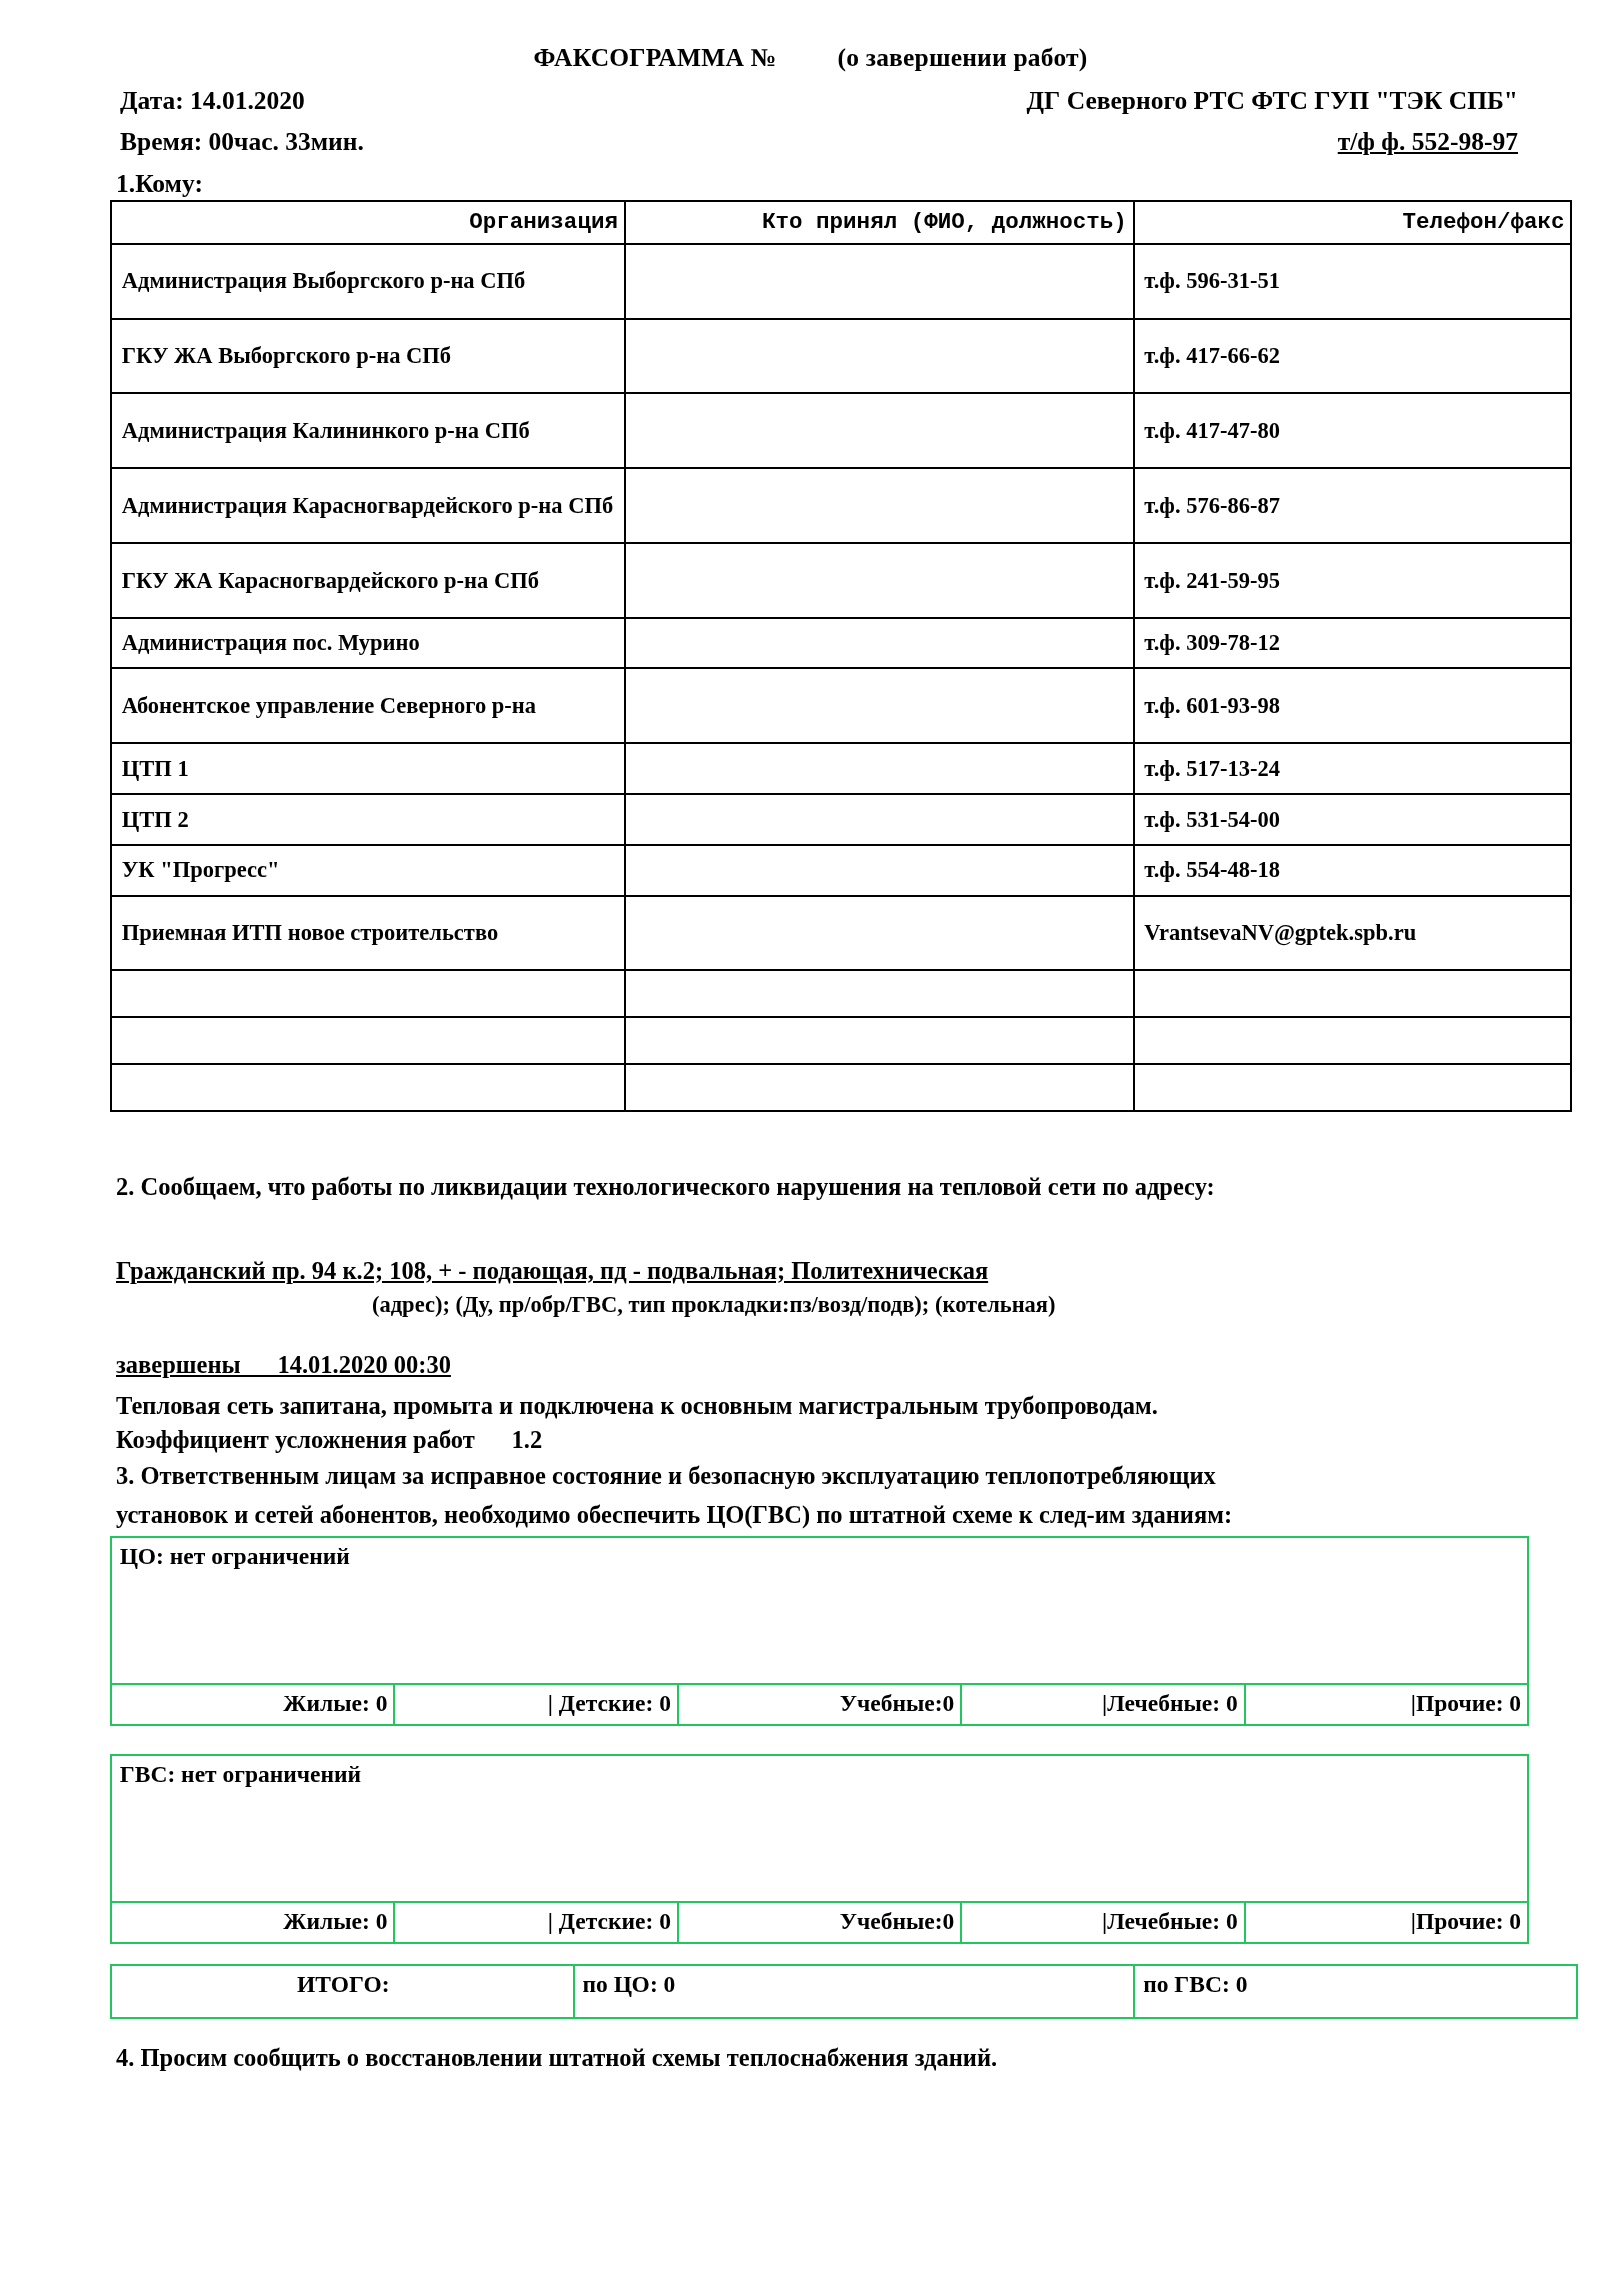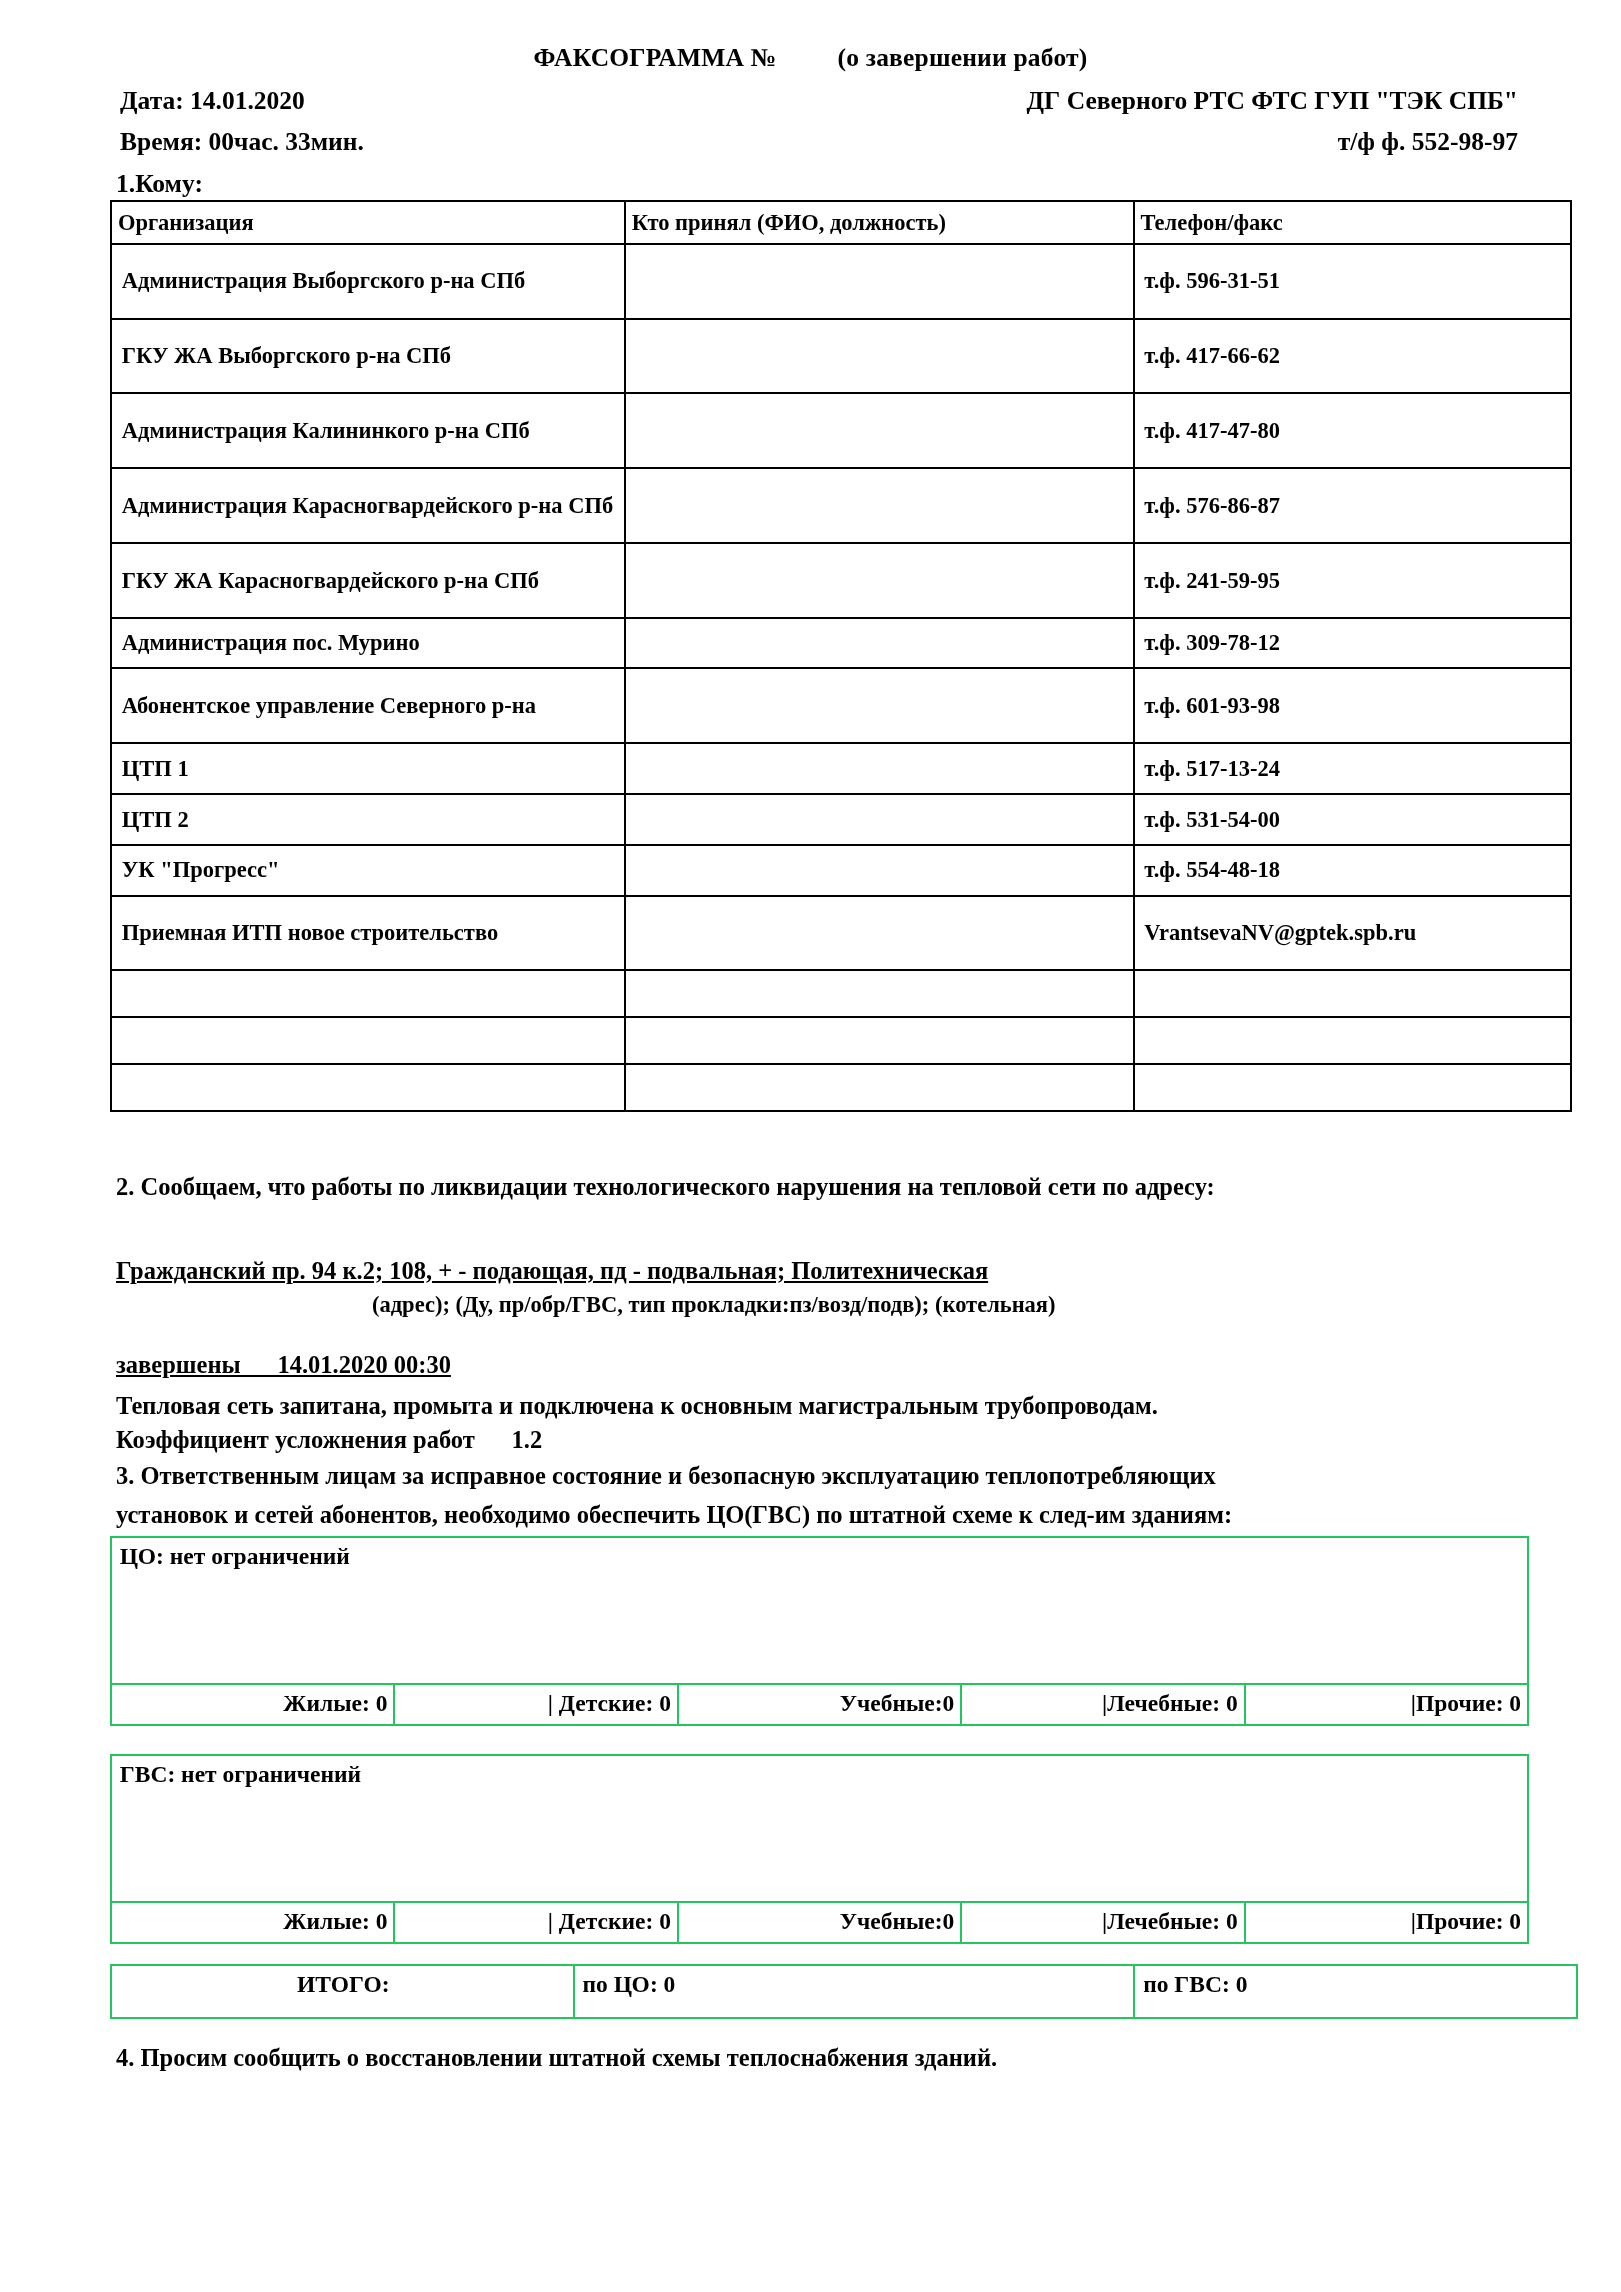--- a/index.html
+++ b/index.html
@@ -51,44 +51,45 @@
 
   .meta-right {
     position: absolute;
     right: 71px;
     font-weight: bold;
     font-size: 25.5px;
     white-space: nowrap;
     text-align: right;
   }
   .org-line { top: 86px; }
-  .fax-line { top: 127px; }
+  .fax-line { top: 127px; text-decoration: underline; }
 
   
   table.recipients {
     position: absolute;
     left: 110px;
     top: 200px;
     width: 1419px;
     border-collapse: collapse;
     table-layout: fixed;
   }
   table.recipients td, table.recipients th {
     border: 2px solid #000;
     font-size: 22.5px;
     font-weight: bold;
     padding: 3.9px 7.8px 3.9px 9.8px;
     vertical-align: middle;
     line-height: 1.22;
   }
   table.recipients thead th {
-    text-align: left;
+    text-align: right;
     height: 35px;
     padding: 2.9px 5.9px;
     font-size: 22.5px;
+    font-family: Liberation Mono, monospace;
   }
   .col-org   { width: 500px; }
   .col-who   { width: 495px; }
   .col-phone { width: 424px; }
 
   tr.r-tall td  { height: 65px; }
   tr.r-short td { height: 41px; }
   tr.r-blank td { height: 37px; }
 
   

